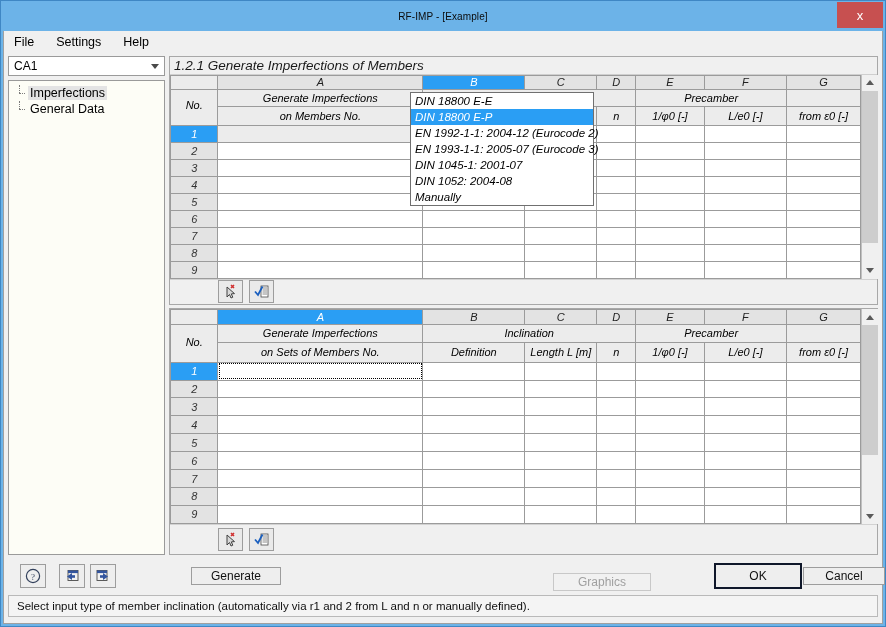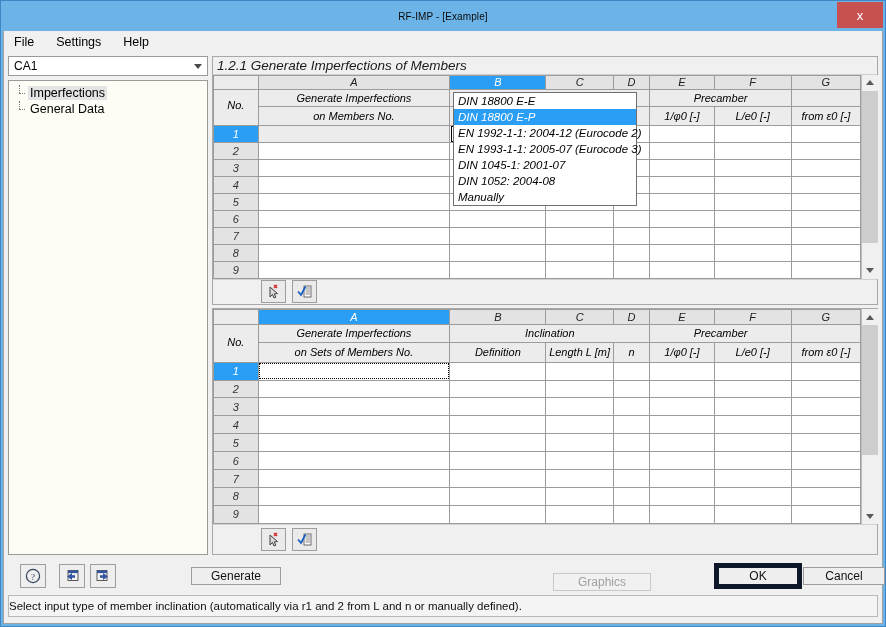--- a/index.html
+++ b/index.html
@@ -42,21 +42,21 @@
     background:#f0f0f0;
     border:1px solid #a0a0a0;
     border-top:none;
   }
   .content {
     position:absolute; left:4px; top:3px; right:4px; bottom:68px;
     display:flex; gap:4px;
   }
   
   .leftnav {
-    width:200px; display:flex; flex-direction:column; gap:4px;
+    width:157px; display:flex; flex-direction:column; gap:4px;
   }
   .combo {
     height:20px; background:#fff; border:1px solid #9a9a9a;
     display:flex; align-items:center; position:relative;
     padding-left:5px; font-size:12px;
   }
   .combo .arrowbox {
     position:absolute; right:1px; top:1px; bottom:1px; width:17px;
     display:flex; align-items:center; justify-content:center;
     background:#fff;
@@ -180,25 +180,25 @@
   .icon-btn {
     width:26px; height:24px; background:#eeeeee; border:1px solid #9d9d9d;
     display:flex; align-items:center; justify-content:center; cursor:pointer;
     margin-right:5px;
   }
   .pbtn {
     height:18px; background:#eeeeee; border:1px solid #9d9d9d;
     font-size:12px; display:flex; align-items:center; justify-content:center;
     cursor:pointer; color:#111;
   }
-  .pbtn.primary { border:5px solid #0f172a; }
+  .pbtn.primary { border:2px solid #0f172a; }
   .pbtn.disabled { color:#a0a0a0; background:#f1f1f1; border-color:#c8c8c8; }
   .statusbar {
     height:22px; background:#f4f4f4; border:1px solid #b9b9b9;
-    display:flex; align-items:center; padding-left:0; font-size:11.5px;
+    display:flex; align-items:center; padding-left:8px; font-size:11.5px;
     color:#101010;
   }
 </style>
 </head>
 <body>
 
 <div class="window">
 
   <div class="titlebar">
     <div class="title-text">RF-IMP - [Example]</div>

